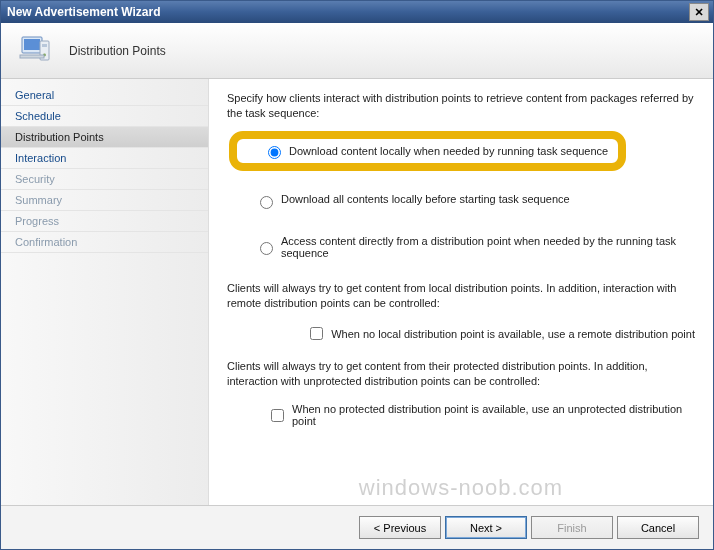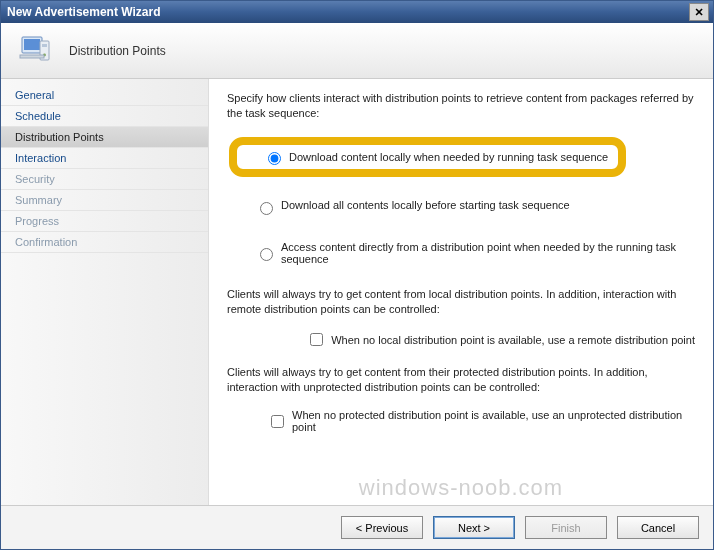--- a/index.html
+++ b/index.html
@@ -85,21 +85,21 @@
     color: #222;
   }
   .nav-item.disabled { color: #8a9bad; }
   .content {
     flex: 1;
     padding: 12px 18px 8px 18px;
     color: #222;
     position: relative;
     overflow: hidden;
   }
-  .instr { margin-bottom: 16px; line-height: 1.35; }
+  .instr { margin-bottom: 10px; line-height: 1.35; }
   .radio-row {
     display: flex;
     padding: 4px 6px 4px 28px;
     margin-bottom: 18px;
   }
   .radio-row input[type=radio] { margin-right: 8px; }
   .highlight-oval {
     border: 8px solid #eab308;
     border-radius: 14px;
     padding: 4px 10px 4px 26px;
@@ -120,21 +120,21 @@
   .check-row input[type=checkbox]{ margin-right: 8px; }
   .underline-hint { }
   .footer {
     border-top: 1px solid #ccc;
     background: #f3f3f3;
     height: 44px;
     display: flex;
     align-items: center;
     justify-content: flex-end;
     padding: 0 14px;
-    gap: 10px;
+    gap: 4px;
   }
   .btn {
     min-width: 82px;
     height: 23px;
     background: linear-gradient(to bottom,#fdfdfd,#e5e5e5);
     border: 1px solid #8a8a8a;
     font-family: inherit;
     font-size: 11px;
     padding: 0 10px;
     cursor: default;

